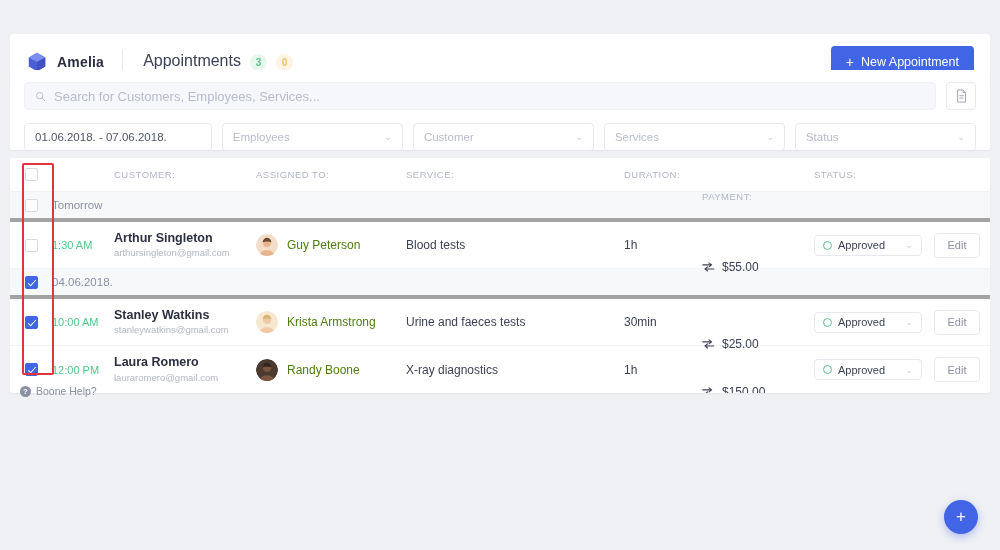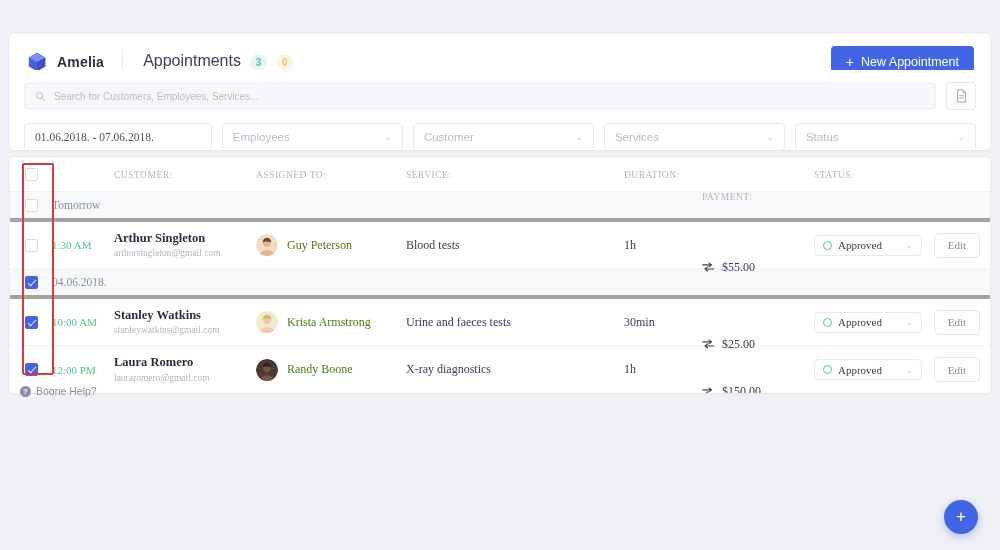--- a/index.html
+++ b/index.html
@@ -47,44 +47,43 @@
     background: #fff; border-radius: 3px; padding: 12px 14px;
     box-shadow: 0 1px 2px rgba(0,0,0,0.05);
   }
   .search-row { display: flex; gap: 10px; align-items: center; }
   .search-box {
     flex: 1; height: 28px; background: #f6f7fb; border: 1px solid #f0f1f5;
     border-radius: 4px; display: flex; align-items: center; padding: 0 10px; gap: 8px;
   }
   .search-input {
     border: none; background: transparent; outline: none; flex: 1;
-    font-size: 10px; color: #8a8fa3; font-family: inherit;
+    font-size: 13px; color: #8a8fa3; font-family: inherit;
   }
   .search-input::placeholder { color: #b8bcca; }
   .export-btn {
     width: 30px; height: 28px; background: #fff; border: 1px solid #e8e9ef;
     border-radius: 4px; display: flex; align-items: center; justify-content: center;
     cursor: pointer;
   }
   .filters-row { display: flex; gap: 10px; margin-top: 13px; }
   .filter-field {
     height: 28px; border: 1px solid #e8e9ef; border-radius: 4px;
     display: flex; align-items: center; padding: 0 10px;
     font-size: 11.5px; background: #fff; cursor: pointer;
   }
-  .filter-date { width: 192px; color: #51566b; font-family: Liberation Serif, serif; }
+  .filter-date { width: 192px; color: #51566b; }
   .filter-select { width: 185px; justify-content: space-between; color: #b8bcca; }
   .chev { color: #c6cad6; font-size: 9px; }
 
   
   .table-card {
     position: absolute; left: 10px; top: 158px; width: 980px;
     background: #fff; border-radius: 3px; box-shadow: 0 1px 2px rgba(0,0,0,0.05);
     overflow: hidden;
-    font-family: Liberation Serif, serif;
   }
   .row-base { display: flex; align-items: center; width: 100%; }
   .col-check { width: 42px; flex: none; display: flex; align-items: center; justify-content: center; }
   .col-time  { width: 62px; flex: none; font-size: 11px; }
   .col-cust  { width: 142px; flex: none; }
   .col-assign{ width: 150px; flex: none; display: flex; align-items: center; gap: 9px; }
   .col-serv  { width: 218px; flex: none; font-size: 12px; color: #3c4055; }
   .col-dur   { width: 78px; flex: none; font-size: 12px; color: #3c4055; }
   .col-pay   { width: 112px; flex: none; font-size: 12px; color: #3c4055; display: flex; align-items: center; gap: 7px; margin-top: 44px; }
   .col-stat  { width: 120px; flex: none; }

